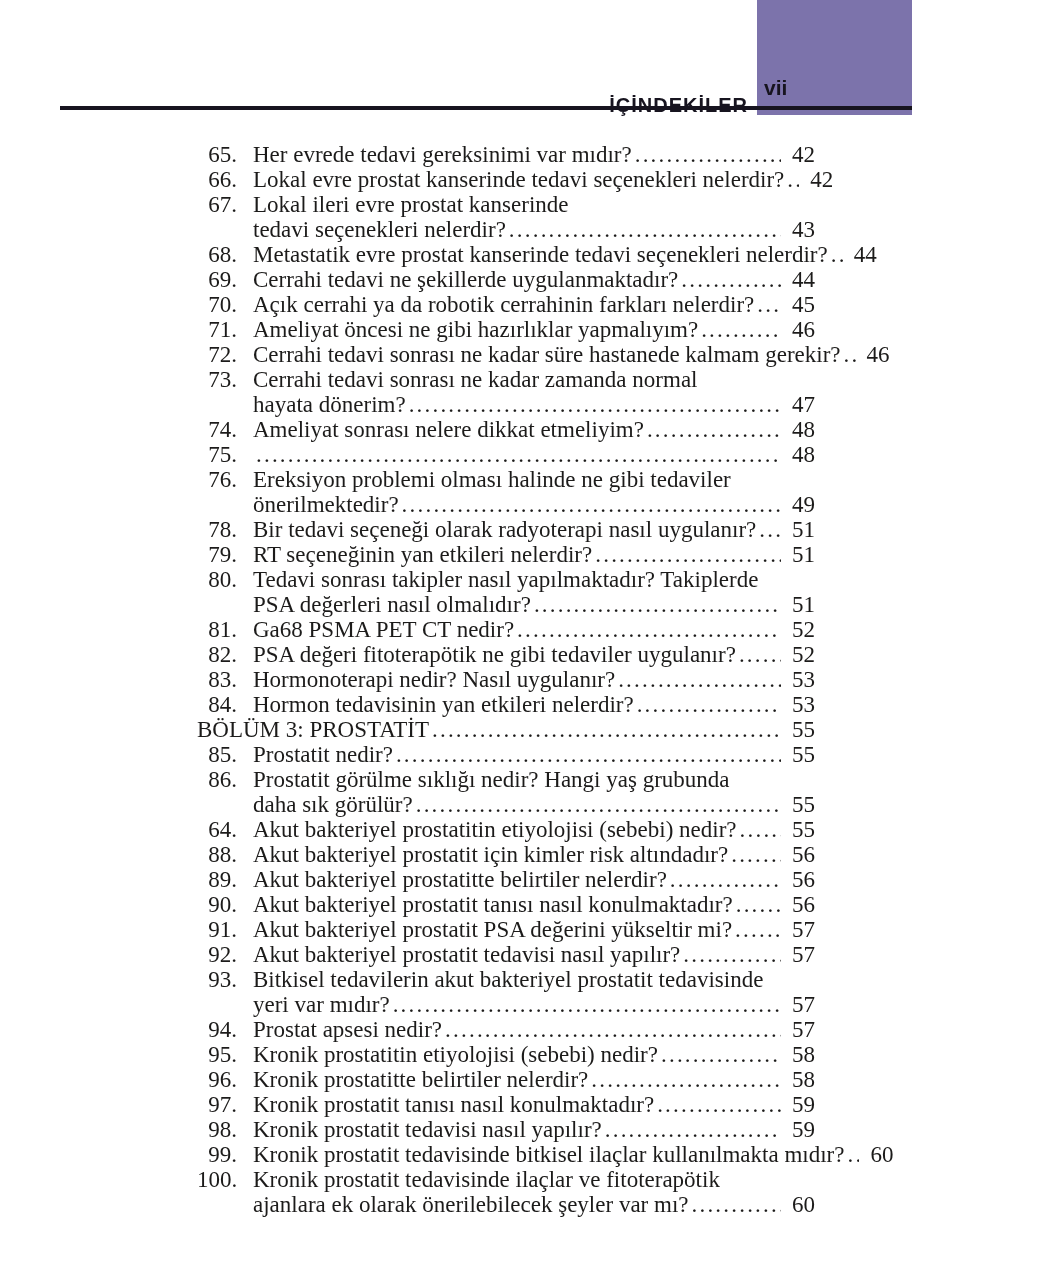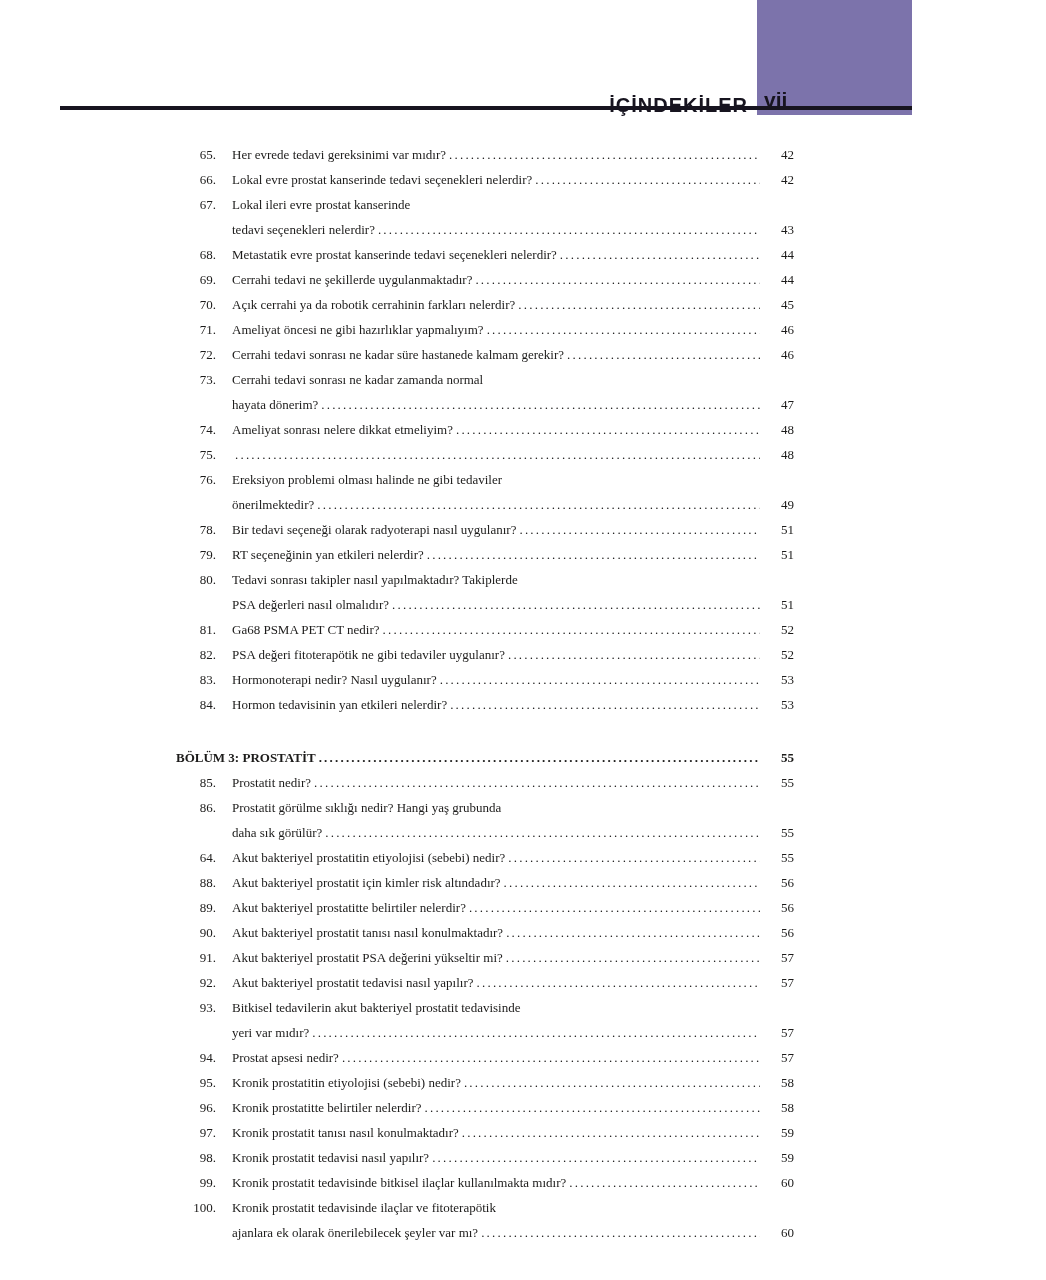--- a/index.html
+++ b/index.html
@@ -27,21 +27,20 @@
     background:var(--tab-purple);
   }
   .folio{
     position:absolute;
     left:764px;
     top:76px;
     font-family:"Liberation Sans","DejaVu Sans",sans-serif;
     font-weight:bold;
     font-size:21px;
     color:#17141f;
-    margin-top:12px;
   }
   .header-title{
     position:absolute;
     left:0;
     top:94px;
     width:748px;
     text-align:right;
     font-family:"Liberation Sans","DejaVu Sans",sans-serif;
     font-weight:bold;
     font-size:20px;
@@ -51,24 +50,24 @@
   .header-rule{
     position:absolute;
     left:60px;
     top:106px;
     width:852px;
     height:4px;
     background:var(--rule-color);
   }
   .toc{
     position:absolute;
-    left:176px;
+    left:197px;
     top:142px;
     width:618px;
-    font-size:13px;
+    font-size:23px;
     line-height:25px;
   }
   .toc-entry{display:flex;align-items:flex-start;}
   .num{
     flex:0 0 40px;
     width:40px;
     text-align:right;
   }
   .body{
     flex:1 1 auto;
@@ -90,22 +89,21 @@
   .leader::after{
     content:"..........................................................................................................................................................................................................................................";
     letter-spacing:2.2px;
   }
   .pg{
     flex:0 0 30px;
     width:30px;
     text-align:right;
   }
   .toc-section{
-    margin-top:28px;
-    font-weight:bold;
+    font-weight:normal;
   }
   .toc-section .line{display:flex;align-items:baseline;}
   .sec-label{flex:0 1 auto;white-space:nowrap;}
 </style>
 </head>
 <body>
 
 <div class="page">
   <div class="purple-tab"></div>
   <div class="folio">vii</div>

